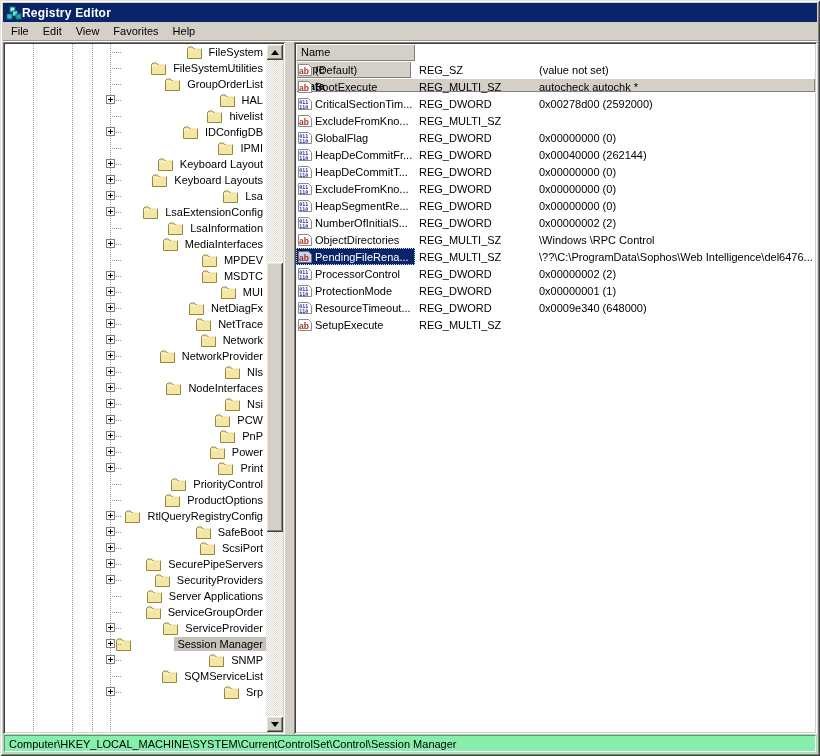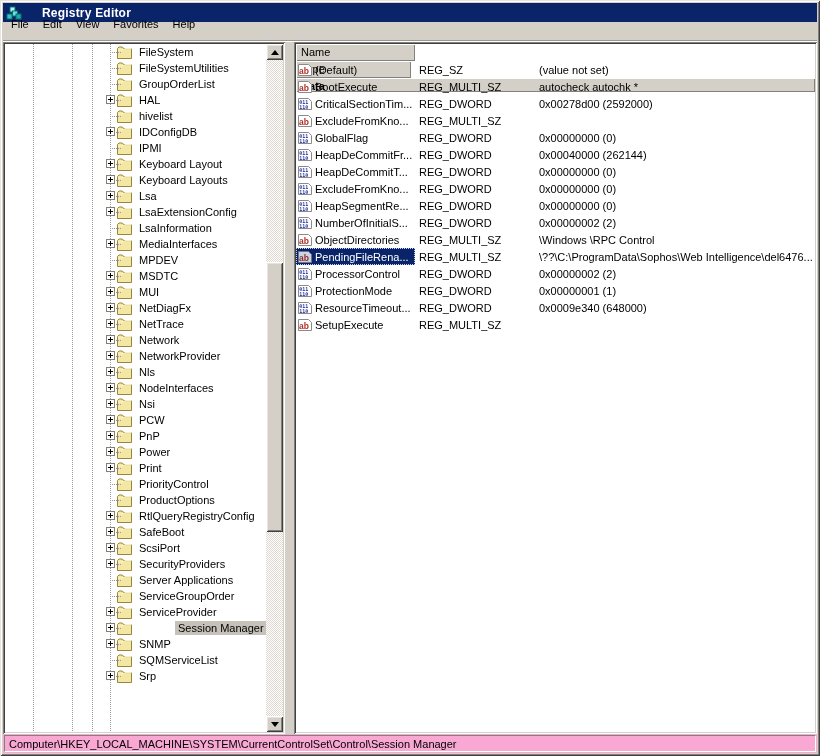--- a/index.html
+++ b/index.html
@@ -6,47 +6,47 @@
   *{box-sizing:border-box;}
   .window{
     position:relative;width:820px;height:756px;background:#d4d0c8;
     font-family:"Liberation Sans","DejaVu Sans",sans-serif;font-size:11px;color:#000;
     box-shadow:inset 1px 1px 0 #e8e4dc, inset -1px -1px 0 #404040,
                inset 2px 2px 0 #fff, inset -2px -2px 0 #808080;
     overflow:hidden;
   }
   .titlebar{
     position:absolute;left:3px;top:3px;width:814px;height:19px;background:#0a246a;
-    display:flex;align-items:center;padding-left:3px;gap:20px;
+    display:flex;align-items:center;padding-left:3px;gap:0;
   }
   .titlebar .title-text{color:#fff;font-weight:bold;font-size:12px;letter-spacing:.2px;}
   .app-icon{width:16px;height:16px;display:inline-flex;}
   .menubar{
-    position:absolute;left:3px;top:15px;width:814px;height:18px;
+    position:absolute;left:3px;top:22px;width:814px;height:18px;
     display:flex;align-items:center;padding-left:1px;
   }
   .menu-item{padding:2px 7px 3px 7px;cursor:default;}
   .menu-divider{position:absolute;left:3px;top:40px;width:814px;height:2px;
     background:linear-gradient(#9a958d 0,#9a958d 1px,#fff 1px,#fff 2px);}
   .client{position:absolute;left:3px;top:42px;width:814px;height:692px;}
   .pane{
     position:absolute;top:0;height:692px;background:#fff;
     box-shadow:inset 1px 1px 0 #808080, inset -1px -1px 0 #fff,
                inset 2px 2px 0 #404040, inset -2px -2px 0 #d4d0c8;
   }
   .tree-pane{left:0;width:282px;}
   .splitter{position:absolute;left:282px;top:0;width:9px;height:692px;background:#d4d0c8;cursor:col-resize;}
   .list-pane{left:291px;width:523px;}
 
   
   .tree-content{position:absolute;left:2px;top:2px;right:19px;bottom:2px;overflow:hidden;background:#fff;}
   .guides{position:absolute;inset:0;pointer-events:none;}
   .guide{position:absolute;top:0;bottom:0;width:1px;
     background-image:repeating-linear-gradient(to bottom,#9a9a9a 0,#9a9a9a 1px,transparent 1px,transparent 2px);}
-  .trow{position:relative;height:16px;display:flex;align-items:center;padding-left:112px;white-space:nowrap;cursor:default;}
+  .trow{position:relative;height:16px;display:flex;align-items:center;padding-left:112px;white-space:nowrap;cursor:default;justify-content:flex-end;}
   .trow::before{content:"";position:absolute;left:105px;top:8px;width:11px;
     border-top:1px dotted #9a9a9a;}
   .plusbox{position:absolute;left:101px;top:3px;width:9px;height:9px;display:inline-flex;}
   .folder{display:inline-flex;width:15px;height:13px;margin-right:4px;flex:none;}
   .tlabel{padding:1px 3px;line-height:12px;}
   .tlabel.sel{background:#c6c2ba;margin-left:39px;}
 
   
   .vscroll{position:absolute;right:2px;top:2px;bottom:2px;width:17px;}
   .sb-btn{position:absolute;left:0;width:17px;height:16px;background:#d4d0c8;
@@ -72,21 +72,21 @@
   .w-data{flex:1;font-weight:bold;}
   .vrow{display:flex;height:17px;align-items:center;cursor:default;}
   .ncell{width:119px;flex:none;display:flex;align-items:center;height:17px;padding-left:2px;gap:3px;overflow:hidden;white-space:nowrap;}
   .vicon{display:inline-flex;width:14px;height:12px;flex:none;}
   .tcell{width:115px;flex:none;padding-left:4px;white-space:nowrap;overflow:hidden;}
   .dcell{flex:1;padding-left:9px;white-space:nowrap;overflow:hidden;}
   .ncell.selrow{background:#0a246a;color:#fff;outline:1px dotted #c8d4f0;outline-offset:-1px;}
   .ncell.selrow .vicon{opacity:.8;}
 
   
-  .statusbar{position:absolute;left:3px;top:734px;width:814px;height:19px;background:#f9a8d4;padding:1px 1px;}
+  .statusbar{position:absolute;left:3px;top:734px;width:814px;height:19px;background:#86efac;padding:1px 1px;}
   .status-field{height:17px;line-height:16px;padding-left:4px;white-space:nowrap;overflow:hidden;
     border-top:1px solid #808080;border-left:1px solid #808080;
     border-bottom:1px solid #fff;border-right:1px solid #fff;}
 </style>
 </head>
 <body>
 
 <div class="window">
 
   <div class="titlebar">
@@ -576,20 +576,36 @@
                 <line x1="2" y1="4.5" x2="7" y2="4.5" stroke="#000"></line>
                 <line x1="4.5" y1="2" x2="4.5" y2="7" stroke="#000"></line>
               </svg>
             </span>
             <span class="folder">
               <svg width="15" height="13" viewBox="0 0 15 13">
                 <path d="M0.5 12.5 V2.5 L2 1 h3.4 l1.2 1.6 h7.9 v9.9 z" fill="#f3e7a3" stroke="#97863e"></path>
                 <path d="M1 3.9 h5.6 l1.1 -1.3 h6.8" stroke="#fcf8dc" fill="none"></path>
               </svg>
             </span>
+            <span class="tlabel">SecurePipeServers</span>
+          </div>
+          <div class="trow">
+            <span class="plusbox">
+              <svg width="9" height="9" viewBox="0 0 9 9">
+                <rect x="0.5" y="0.5" width="8" height="8" fill="#fff" stroke="#848078"></rect>
+                <line x1="2" y1="4.5" x2="7" y2="4.5" stroke="#000"></line>
+                <line x1="4.5" y1="2" x2="4.5" y2="7" stroke="#000"></line>
+              </svg>
+            </span>
+            <span class="folder">
+              <svg width="15" height="13" viewBox="0 0 15 13">
+                <path d="M0.5 12.5 V2.5 L2 1 h3.4 l1.2 1.6 h7.9 v9.9 z" fill="#f3e7a3" stroke="#97863e"></path>
+                <path d="M1 3.9 h5.6 l1.1 -1.3 h6.8" stroke="#fcf8dc" fill="none"></path>
+              </svg>
+            </span>
             <span class="tlabel">SecurityProviders</span>
           </div>
           <div class="trow">
             <span class="folder">
               <svg width="15" height="13" viewBox="0 0 15 13">
                 <path d="M0.5 12.5 V2.5 L2 1 h3.4 l1.2 1.6 h7.9 v9.9 z" fill="#f3e7a3" stroke="#97863e"></path>
                 <path d="M1 3.9 h5.6 l1.1 -1.3 h6.8" stroke="#fcf8dc" fill="none"></path>
               </svg>
             </span>
             <span class="tlabel">Server Applications</span>

